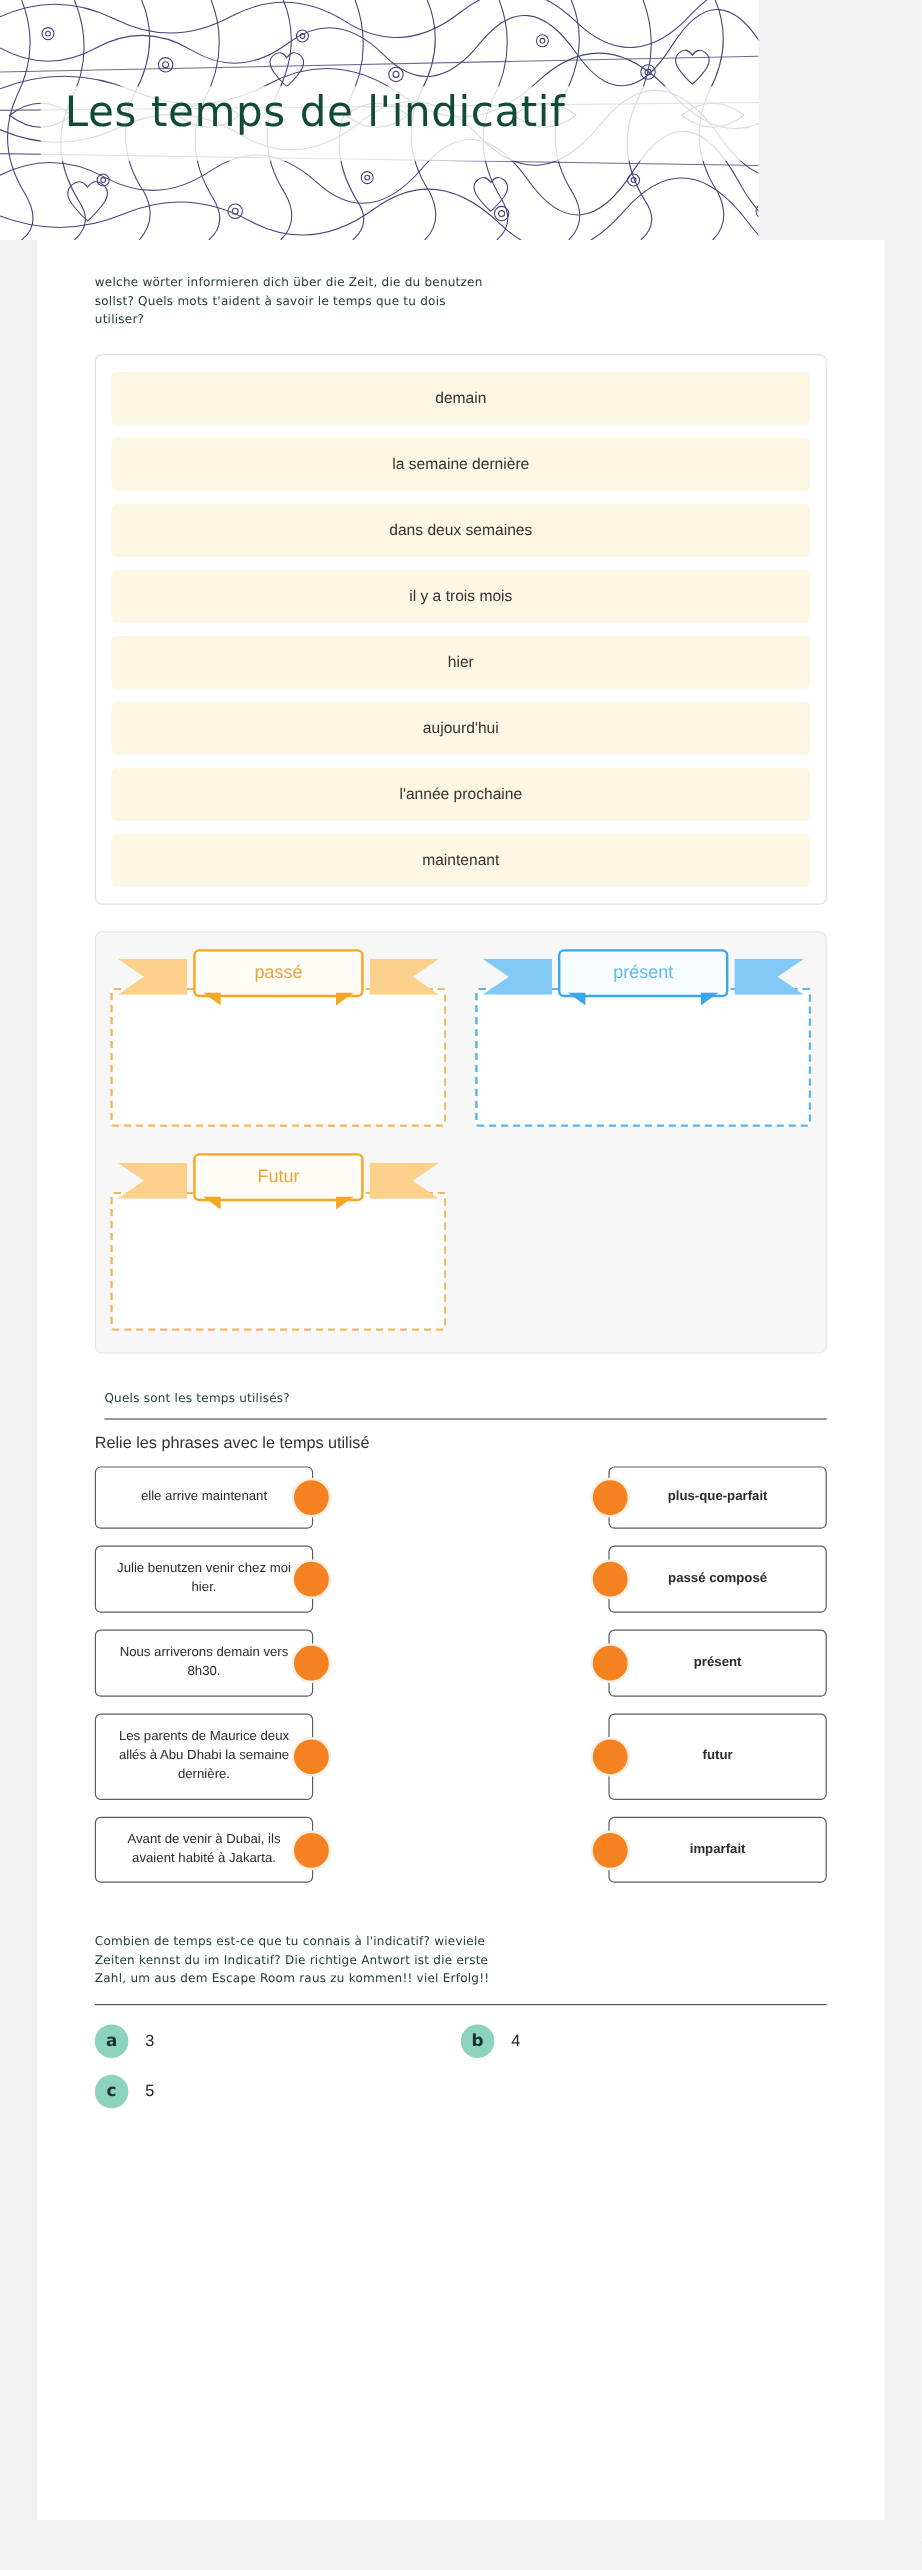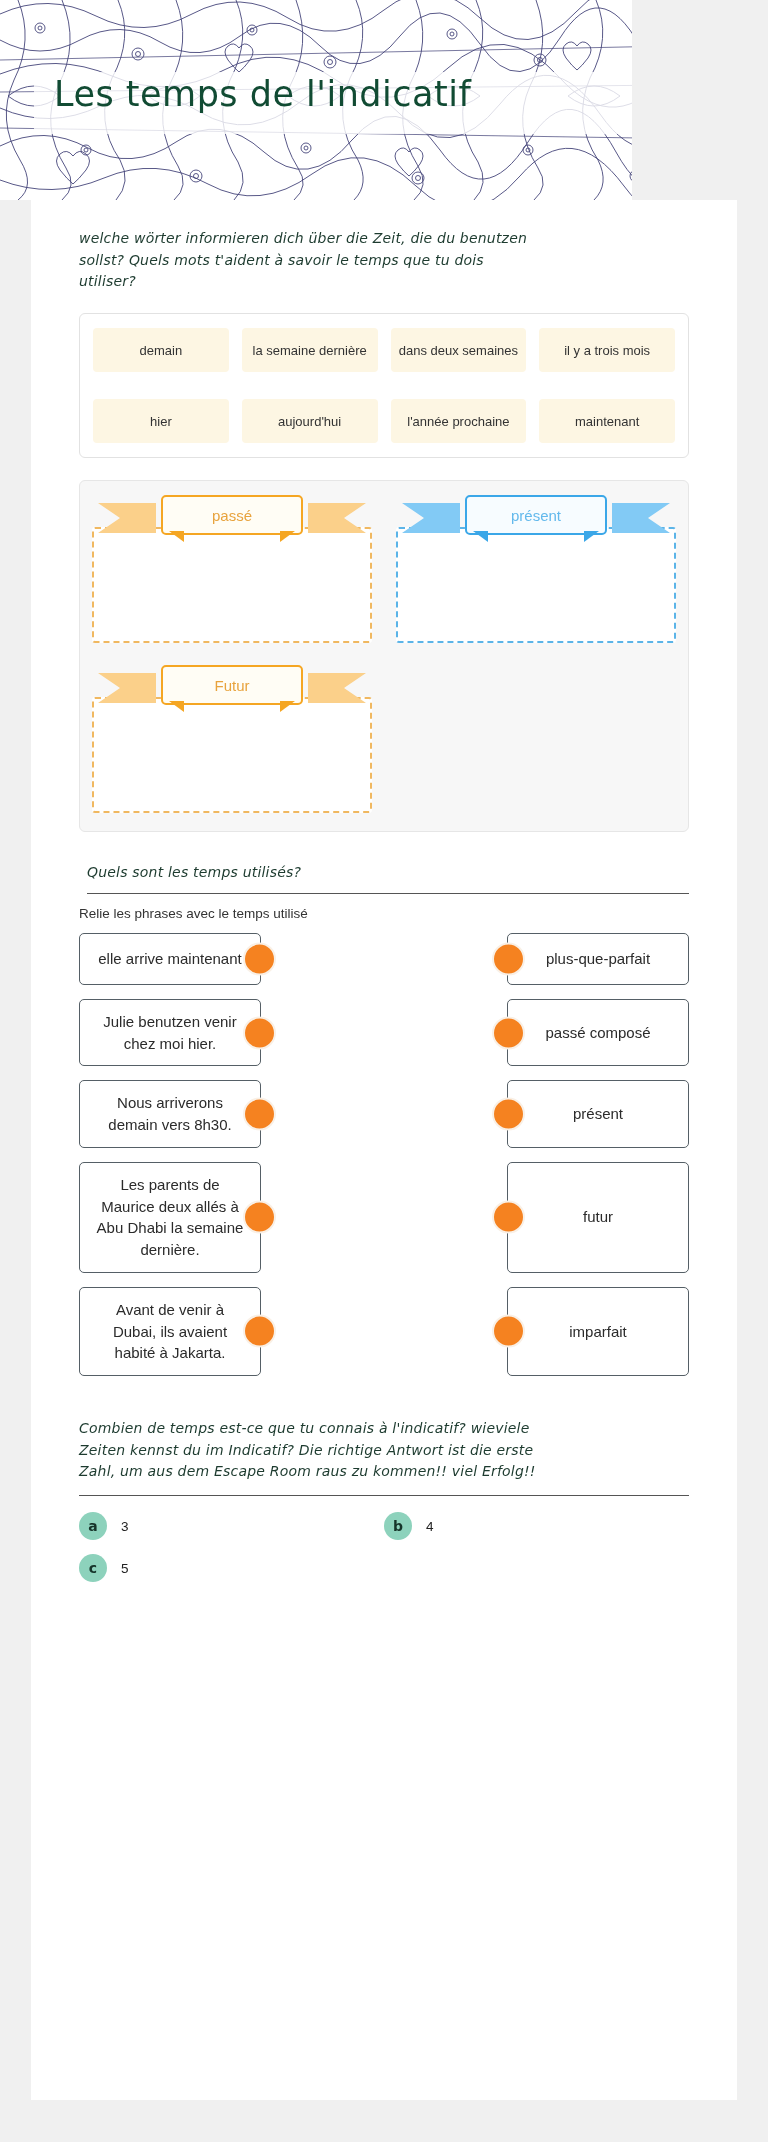--- a/index.html
+++ b/index.html
@@ -48,42 +48,41 @@
     width: 706px;
     margin: 0 auto;
     background: #ffffff;
     padding: 0 0 60px 0;
     min-height: 1900px;
   }
 
   .hand {
     font-family: "DejaVu Sans", sans-serif;
     color: #1d3b2f;
-    font-size: 14px;
+    font-size: 10px;
     line-height: 1.55;
     letter-spacing: 0.2px;
-    font-style: italic;
   }
 
   .prompt-block {
     padding: 28px 48px 0 48px;
   }
 
   
   .panel {
     margin: 20px 48px 0 48px;
     border: 1px solid #e2e2e2;
     border-radius: 6px;
     background: #ffffff;
     padding: 14px 13px;
   }
   .chip-grid {
     display: grid;
-    grid-template-columns: 1fr 1fr 1fr 1fr;
-    gap: 27px 13px;
+    grid-template-columns: 1fr;
+    gap: 11px 13px;
   }
   .chip {
     background: #fdf6e3;
     border-radius: 4px;
     height: 44px;
     display: flex;
     align-items: center;
     justify-content: center;
     font-size: 13px;
     color: #333333;
@@ -185,27 +184,27 @@
   .mbox {
     position: relative;
     width: 182px;
     border: 1px solid #555f66;
     border-radius: 5px;
     background: #ffffff;
     display: flex;
     align-items: center;
     justify-content: center;
     text-align: center;
-    font-size: 15px;
+    font-size: 11px;
     color: #2b2b2b;
     line-height: 1.45;
     padding: 11px 13px;
     min-height: 52px;
   }
-  .mbox.right { width: 182px; }
+  .mbox.right { width: 182px; font-weight: bold; }
   .dot {
     position: absolute;
     width: 33px;
     height: 33px;
     border-radius: 50%;
     background: #f58220;
     border: 2px solid #f9f0e6;
     top: 50%;
     transform: translateY(-50%);
   }

